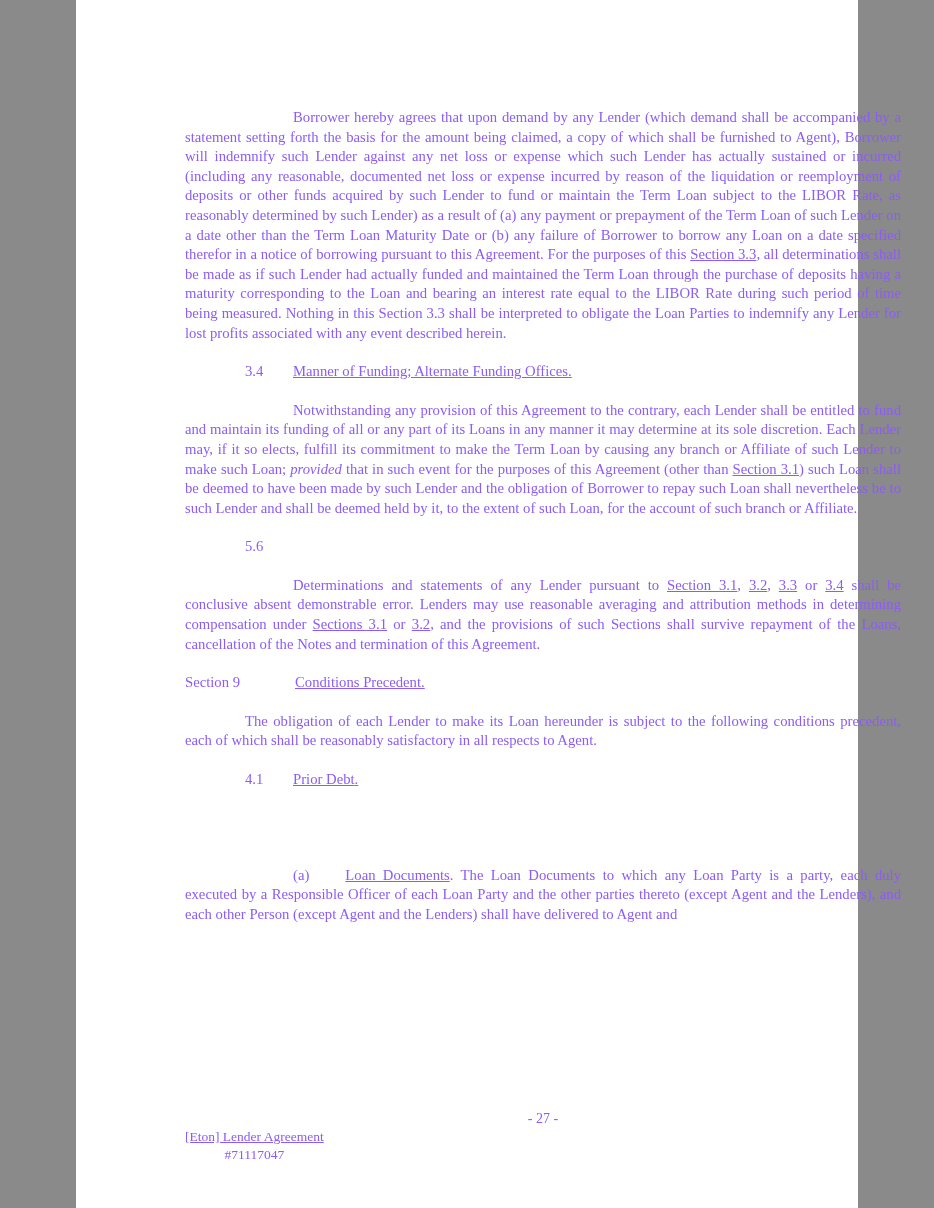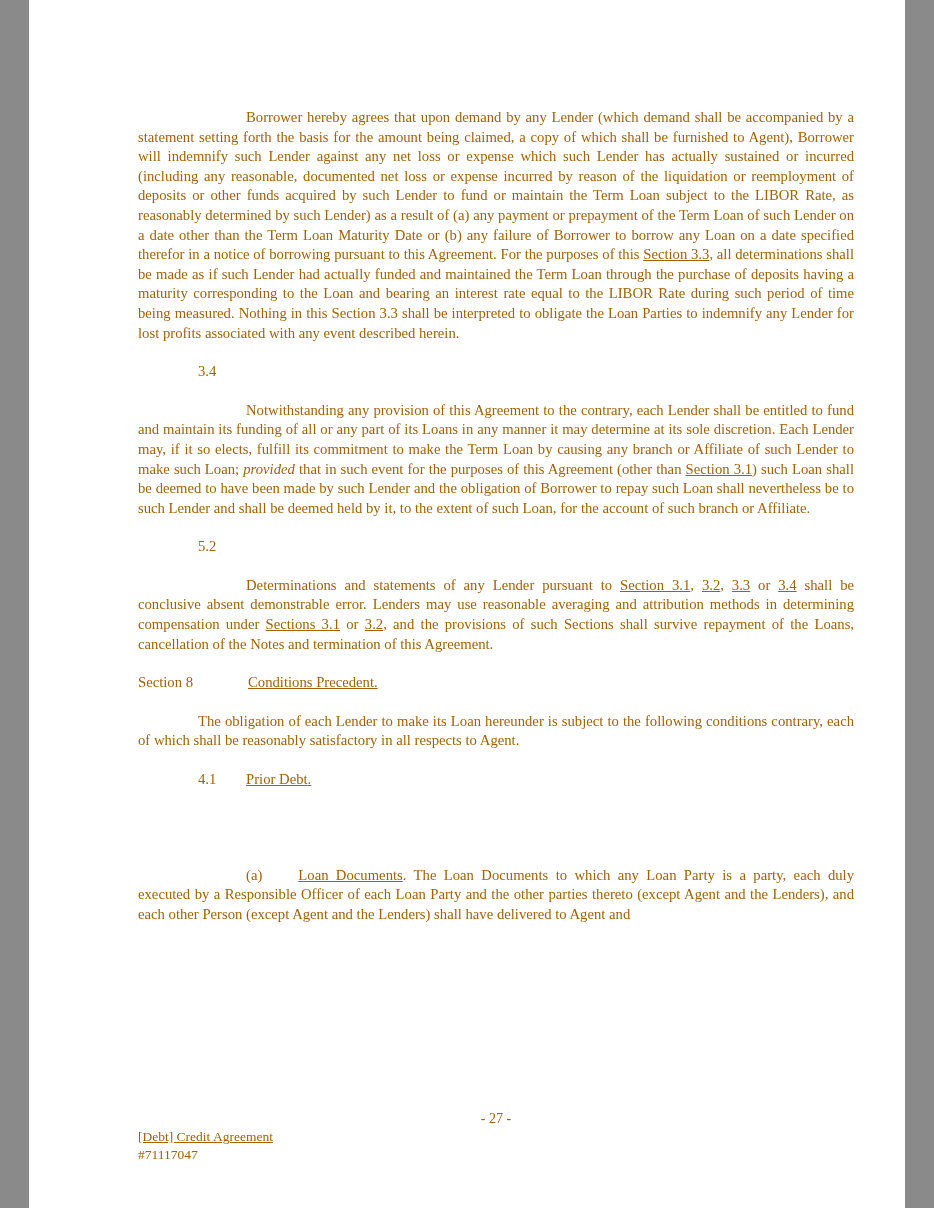--- a/index.html
+++ b/index.html
@@ -1,28 +1,28 @@
 <!DOCTYPE html>
 <html><head>
 <meta charset="utf-8">
 <style>
   html, body {
     margin: 0;
     padding: 0;
     background: #8a8a8a;
   }
   .page {
-    width: 876px;
+    width: 782px;
     height: 1208px;
     background: #ffffff;
     box-sizing: border-box;
     position: relative;
     margin: 0 auto;
     font-family: "Liberation Serif", serif;
-    color: #a16207;
+    color: #8b5cf6;
   }
   .content {
     position: absolute;
     left: 109px;
     top: 108px;
     width: 716px;
   }
   p {
     margin: 0;
     font-size: 14.7px;
@@ -81,60 +81,62 @@
     left: 109px;
     top: 1128px;
     font-size: 13.5px;
     line-height: 17px;
   }
   .footer-line1 {
     text-decoration: underline;
   }
   .footer-line2 {
     padding-top: 1px;
+    text-align: center;
   }
 </style>
 </head>
 <body>
 
 <div class="page">
   <div class="content">
 
     <p class="body"><span class="indent-first"></span><span>Borrower hereby agrees that upon demand by any Lender (which demand shall be accompanied by a statement setting forth the basis for the amount being claimed, a copy of which shall be furnished to Agent), Borrower will indemnify such Lender against any net loss or expense which such Lender has actually sustained or incurred (including any reasonable, documented net loss or expense incurred by reason of the liquidation or reemployment of deposits or other funds acquired by such Lender to fund or maintain the Term Loan subject to the LIBOR Rate, as reasonably determined by such Lender) as a result of (a) any payment or prepayment of the Term Loan of such Lender on a date other than the Term Loan Maturity Date or (b) any failure of Borrower to borrow any Loan on a date specified therefor in a notice of borrowing pursuant to this Agreement.</span> <span>For the purposes of this</span> <u>Section 3.3</u><span>, all determinations shall be made as if such Lender had actually funded and maintained the Term Loan through the purchase of deposits having a maturity corresponding to the Loan and bearing an interest rate equal to the LIBOR Rate during such period of time being measured.  Nothing in this Section 3.3 shall be interpreted to obligate the Loan Parties to indemnify any Lender for lost profits associated with any event described herein.</span></p>
 
     <div class="gap-md"></div>
 
     <div class="heading-row">
       <span class="num">3.4</span>
+      <span class="ttl"><span>Manner of Funding; Alternate Funding Offices</span><span class="nounder">.</span></span>
     </div>
 
     <div class="gap-md"></div>
 
     <p class="body"><span class="indent-first"></span><span>Notwithstanding any provision of this Agreement to the contrary, each Lender shall be entitled to fund and maintain its funding of all or any part of its Loans in any manner it may determine at its sole discretion.  Each Lender may, if it so elects, fulfill its commitment to make the Term Loan by causing any branch or Affiliate of such Lender to make such Loan;</span> <em>provided</em> <span>that in such event for the purposes of this Agreement (other than</span> <u>Section 3.1</u><span>) such Loan shall be deemed to have been made by such Lender and the obligation of Borrower to repay such Loan shall nevertheless be to such Lender and shall be deemed held by it, to the extent of such Loan, for the account of such branch or Affiliate.</span></p>
 
     <div class="gap-md"></div>
 
     <div class="heading-row">
-      <span class="num">5.2</span>
+      <span class="num">5.6</span>
     </div>
 
     <div class="gap-md"></div>
 
     <p class="body"><span class="indent-first"></span><span>Determinations and statements of any Lender pursuant to</span> <u>Section 3.1</u><span>,</span> <u>3.2</u><span>,</span> <u>3.3</u> <span>or</span> <u>3.4</u> <span>shall be conclusive absent demonstrable error.  Lenders may use reasonable averaging and attribution methods in determining compensation under</span> <u>Sections 3.1</u> <span>or</span> <u>3.2</u><span>, and the provisions of such Sections shall survive repayment of the Loans, cancellation of the Notes and termination of this Agreement.</span></p>
 
     <div class="gap-md"></div>
 
     <div class="heading-row section-major">
-      <span class="num">Section 8</span>
+      <span class="num">Section 9</span>
       <span class="ttl">Conditions Precedent.</span>
     </div>
 
     <div class="gap-md"></div>
 
-    <p class="body"><span class="indent-first" style="width:60px"></span><span>The obligation of each Lender to make its Loan hereunder is subject to the following conditions contrary, each of which shall be reasonably satisfactory in all respects to Agent.</span></p>
+    <p class="body"><span class="indent-first" style="width:60px"></span><span>The obligation of each Lender to make its Loan hereunder is subject to the following conditions precedent, each of which shall be reasonably satisfactory in all respects to Agent.</span></p>
 
     <div class="gap-md"></div>
 
     <div class="heading-row">
       <span class="num">4.1</span>
       <span class="ttl"><span>Prior Debt</span><span class="nounder">.</span></span>
     </div>
 
     <div class="gap-md"></div>
 
@@ -149,16 +151,16 @@
 
     <p class="body"><span class="indent-first"></span><span>(a)</span><span class="indent-first" style="width:36px"></span><u>Loan Documents</u><span>.  The Loan Documents to which any Loan Party is a party, each duly executed by a Responsible Officer of each Loan Party and the other parties thereto (except Agent and the Lenders), and each other Person (except Agent and the Lenders) shall have delivered to Agent and</span></p>
 
   </div>
 
   <div class="footer">
     <div class="pagenum">- 27 -</div>
   </div>
 
   <div class="footer-block">
-    <div class="footer-line1">[Debt] Credit Agreement</div>
+    <div class="footer-line1">[Eton] Lender Agreement</div>
     <div class="footer-line2">#71117047</div>
   </div>
 </div>
 
 </body></html>

